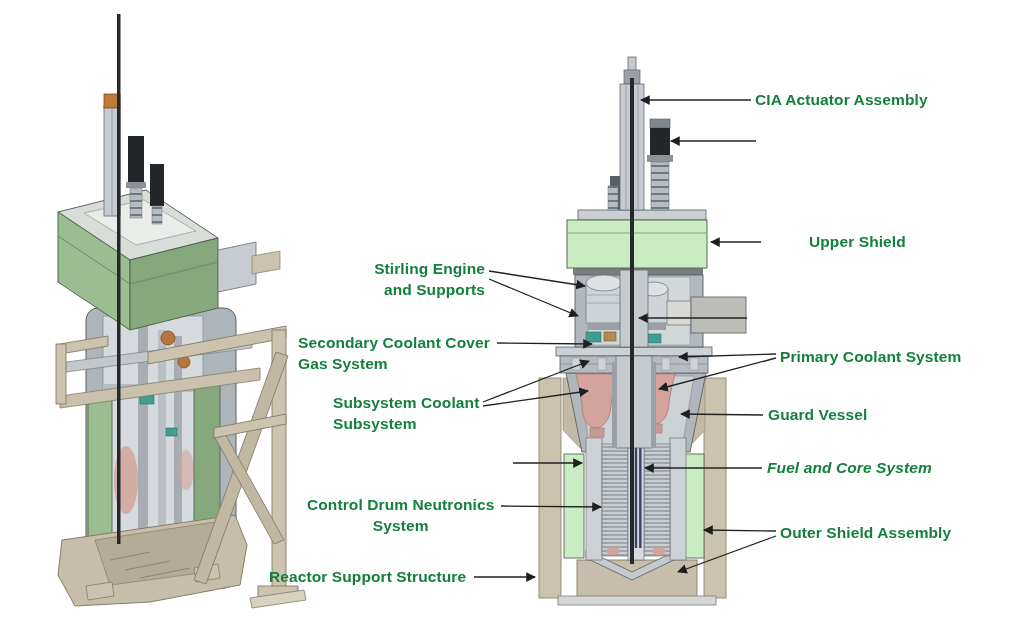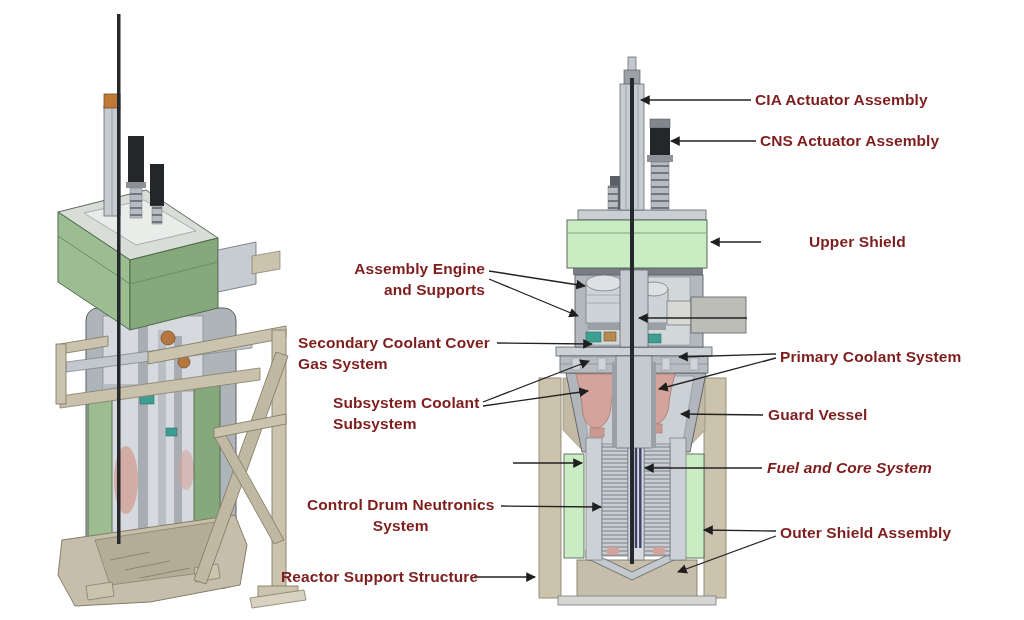--- a/index.html
+++ b/index.html
@@ -1,19 +1,19 @@
 <!DOCTYPE html>
 <html><head>
 <meta charset="utf-8">
 <style>
   html,body{margin:0;padding:0;background:#ffffff;}
   #canvas{position:relative;width:1024px;height:620px;background:#ffffff;overflow:hidden;
           font-family:"Liberation Sans",sans-serif;}
   #scene{position:absolute;left:0;top:0;}
-  .lbl{position:absolute;font:600 15.5px/21px "Liberation Sans",sans-serif;color:#7f1d1d;
+  .lbl{position:absolute;font:600 15.5px/21px "Liberation Sans",sans-serif;color:#15803d;
        white-space:nowrap;letter-spacing:.1px;}
   .lbl.ra{text-align:right;}
   .lbl span{display:block;}
 </style>
 </head>
 <body>
 
 <div id="canvas">
 
 <svg id="scene" width="1024" height="620" viewBox="0 0 1024 620">
@@ -203,37 +203,36 @@
     <line x1="497" y1="343" x2="592" y2="344" marker-end="url(#arrow)"></line>
     <line x1="483" y1="402" x2="589" y2="361" marker-end="url(#arrow)"></line>
     <line x1="483" y1="406" x2="588" y2="391" marker-end="url(#arrow)"></line>
     <line x1="513" y1="463" x2="582" y2="463" marker-end="url(#arrow)"></line>
     <line x1="501" y1="506" x2="601" y2="507" marker-end="url(#arrow)"></line>
     <line x1="474" y1="577" x2="535" y2="577" marker-end="url(#arrow)"></line>
   </g>
 </svg>
 
 <div class="lbl" style="left:755px;top:89px;">CIA Actuator Assembly</div>
-<div class="lbl" style="left:760px;top:130px;">CNS Actuator Assembly</div>
 <div class="lbl" style="left:765px;top:231px;margin-left:44px;">Upper Shield</div>
 <div class="lbl ra" style="right:539px;top:258px;">
-  <span>Assembly Engine</span>
+  <span>Stirling Engine</span>
   <span>and Supports</span>
 </div>
 <div class="lbl" style="left:298px;top:332px;">
   <span>Secondary Coolant Cover</span>
   <span>Gas System</span>
 </div>
 <div class="lbl" style="left:780px;top:346px;">Primary Coolant System</div>
 <div class="lbl" style="left:333px;top:392px;">
   <span>Subsystem Coolant</span>
   <span>Subsystem</span>
 </div>
 <div class="lbl" style="left:768px;top:404px;">Guard Vessel</div>
 <div class="lbl" style="left:767px;top:457px;font-style:italic;">Fuel and Core System</div>
 <div class="lbl" style="left:307px;top:494px;text-align:center;">
   <span>Control Drum Neutronics</span>
   <span>System</span>
 </div>
 <div class="lbl" style="left:780px;top:522px;">Outer Shield Assembly</div>
-<div class="lbl" style="left:281px;top:566px;">Reactor Support Structure</div>
+<div class="lbl" style="left:269px;top:566px;">Reactor Support Structure</div>
 
 </div>
 
 </body></html>

